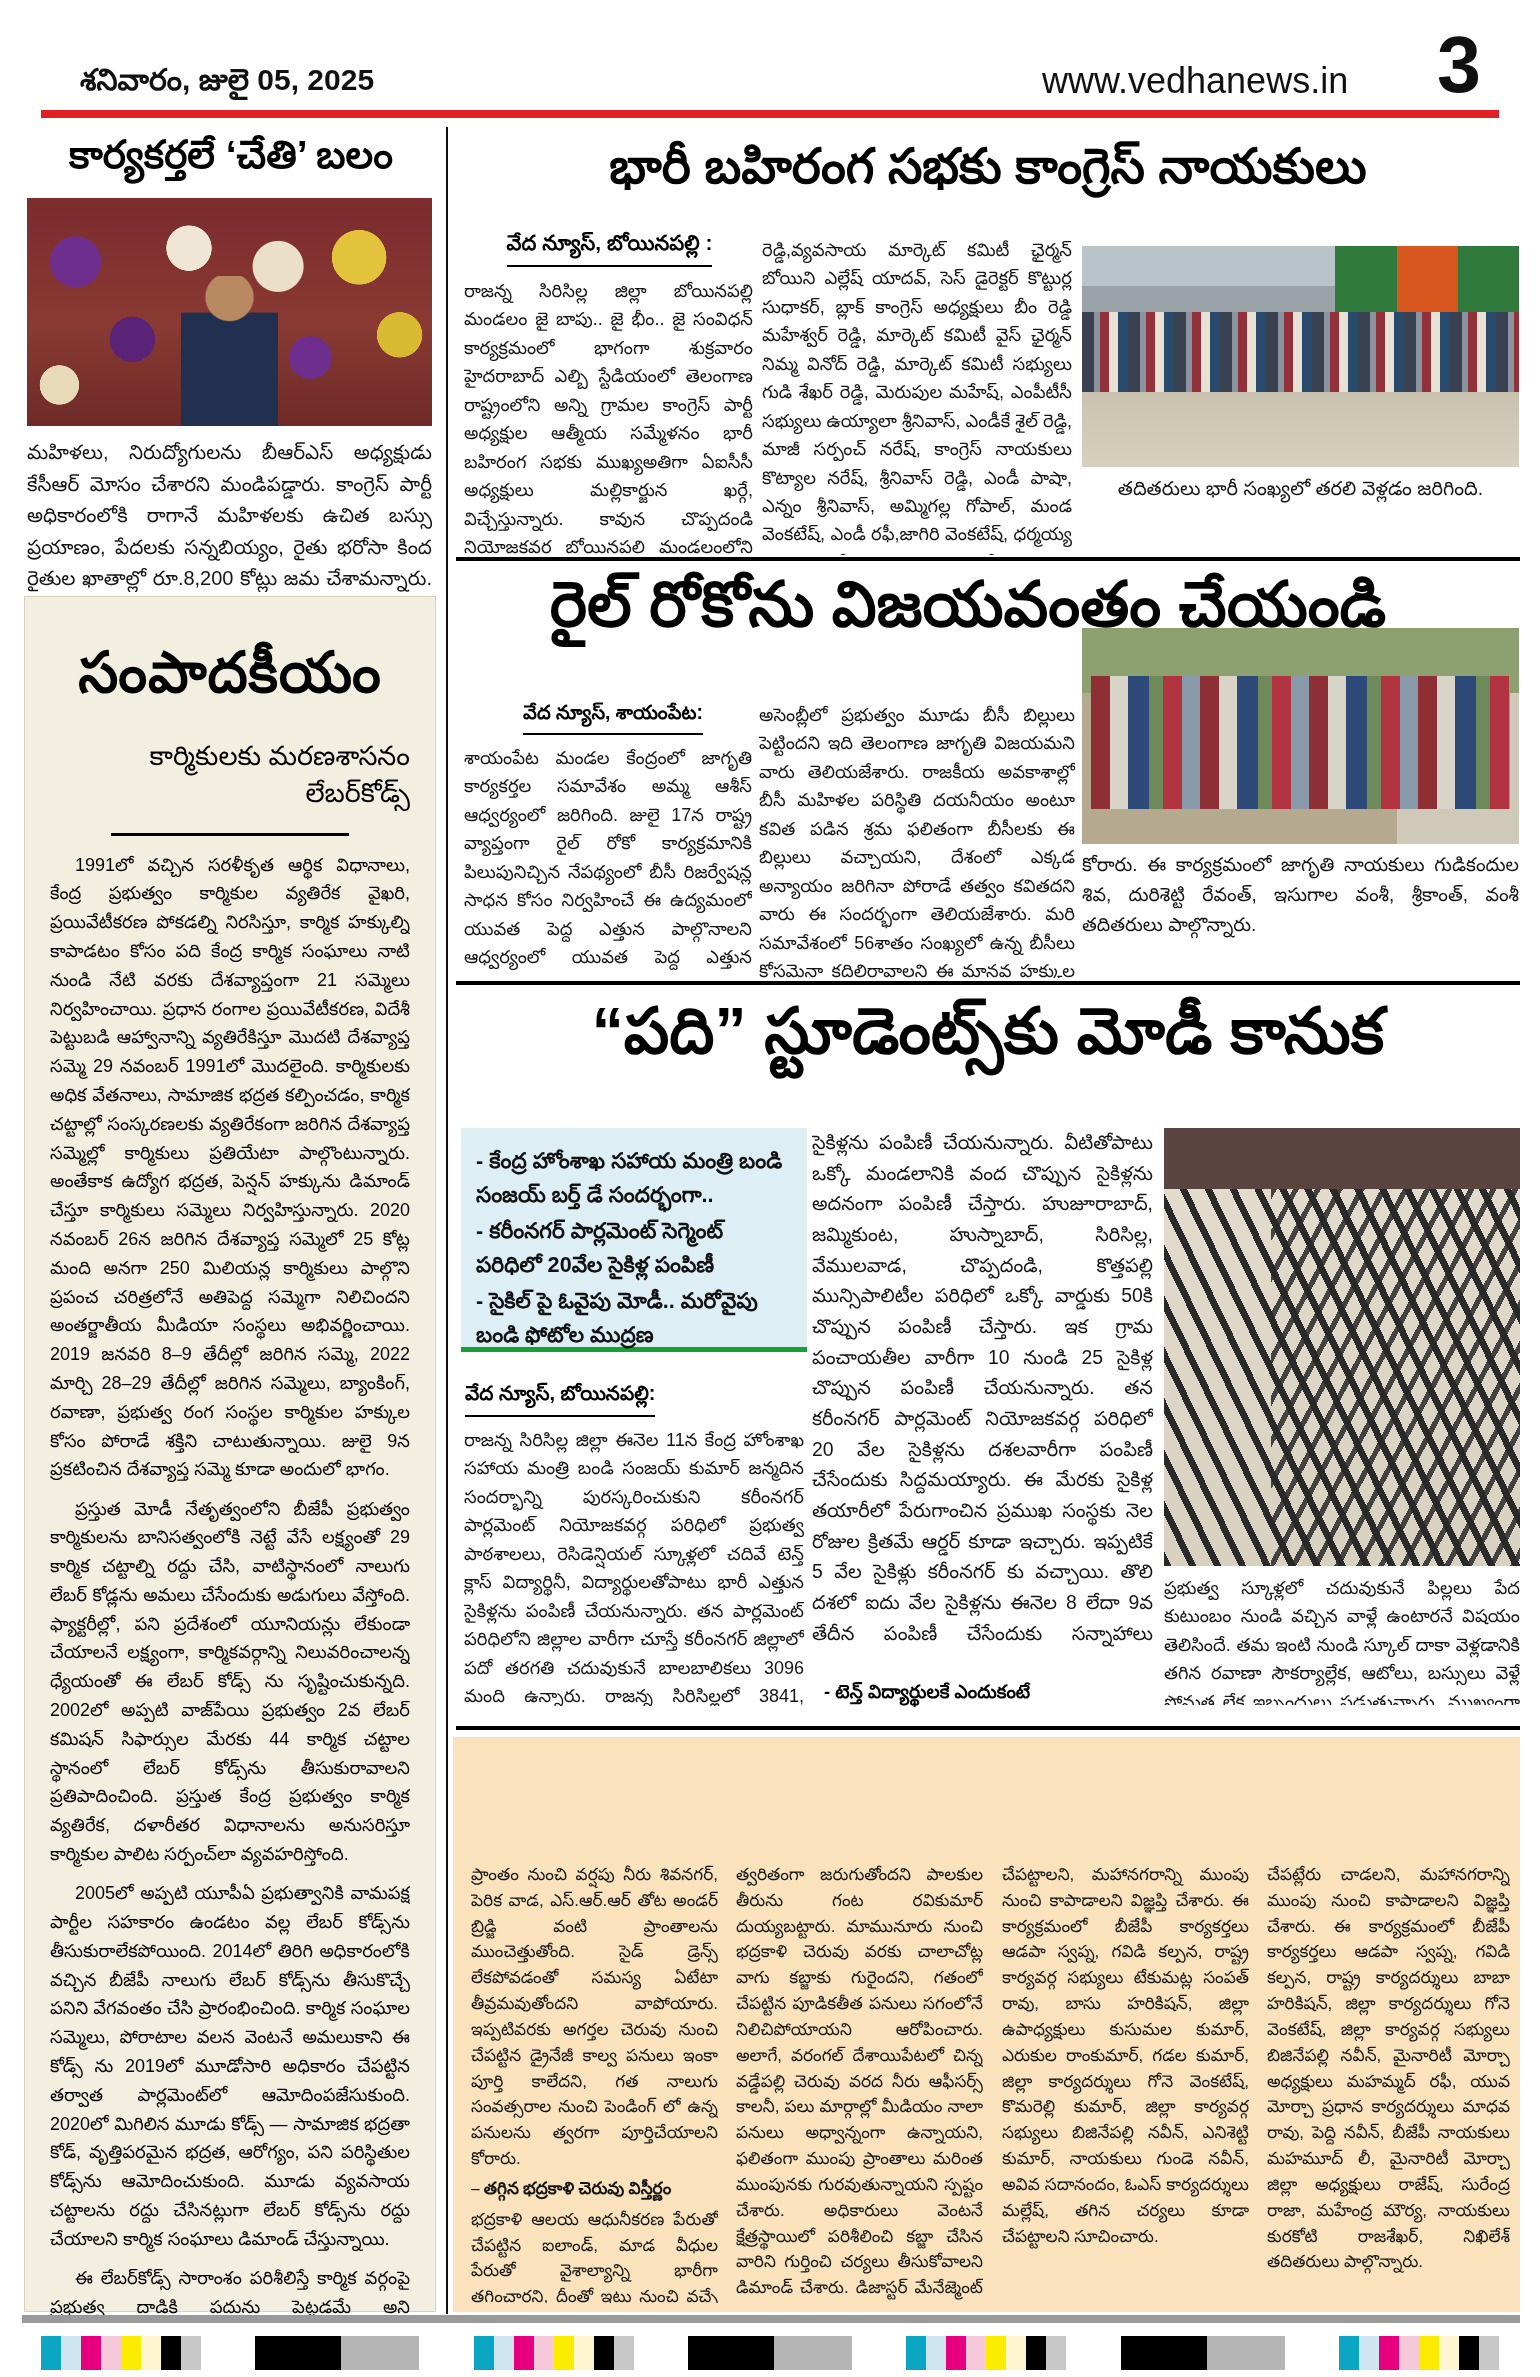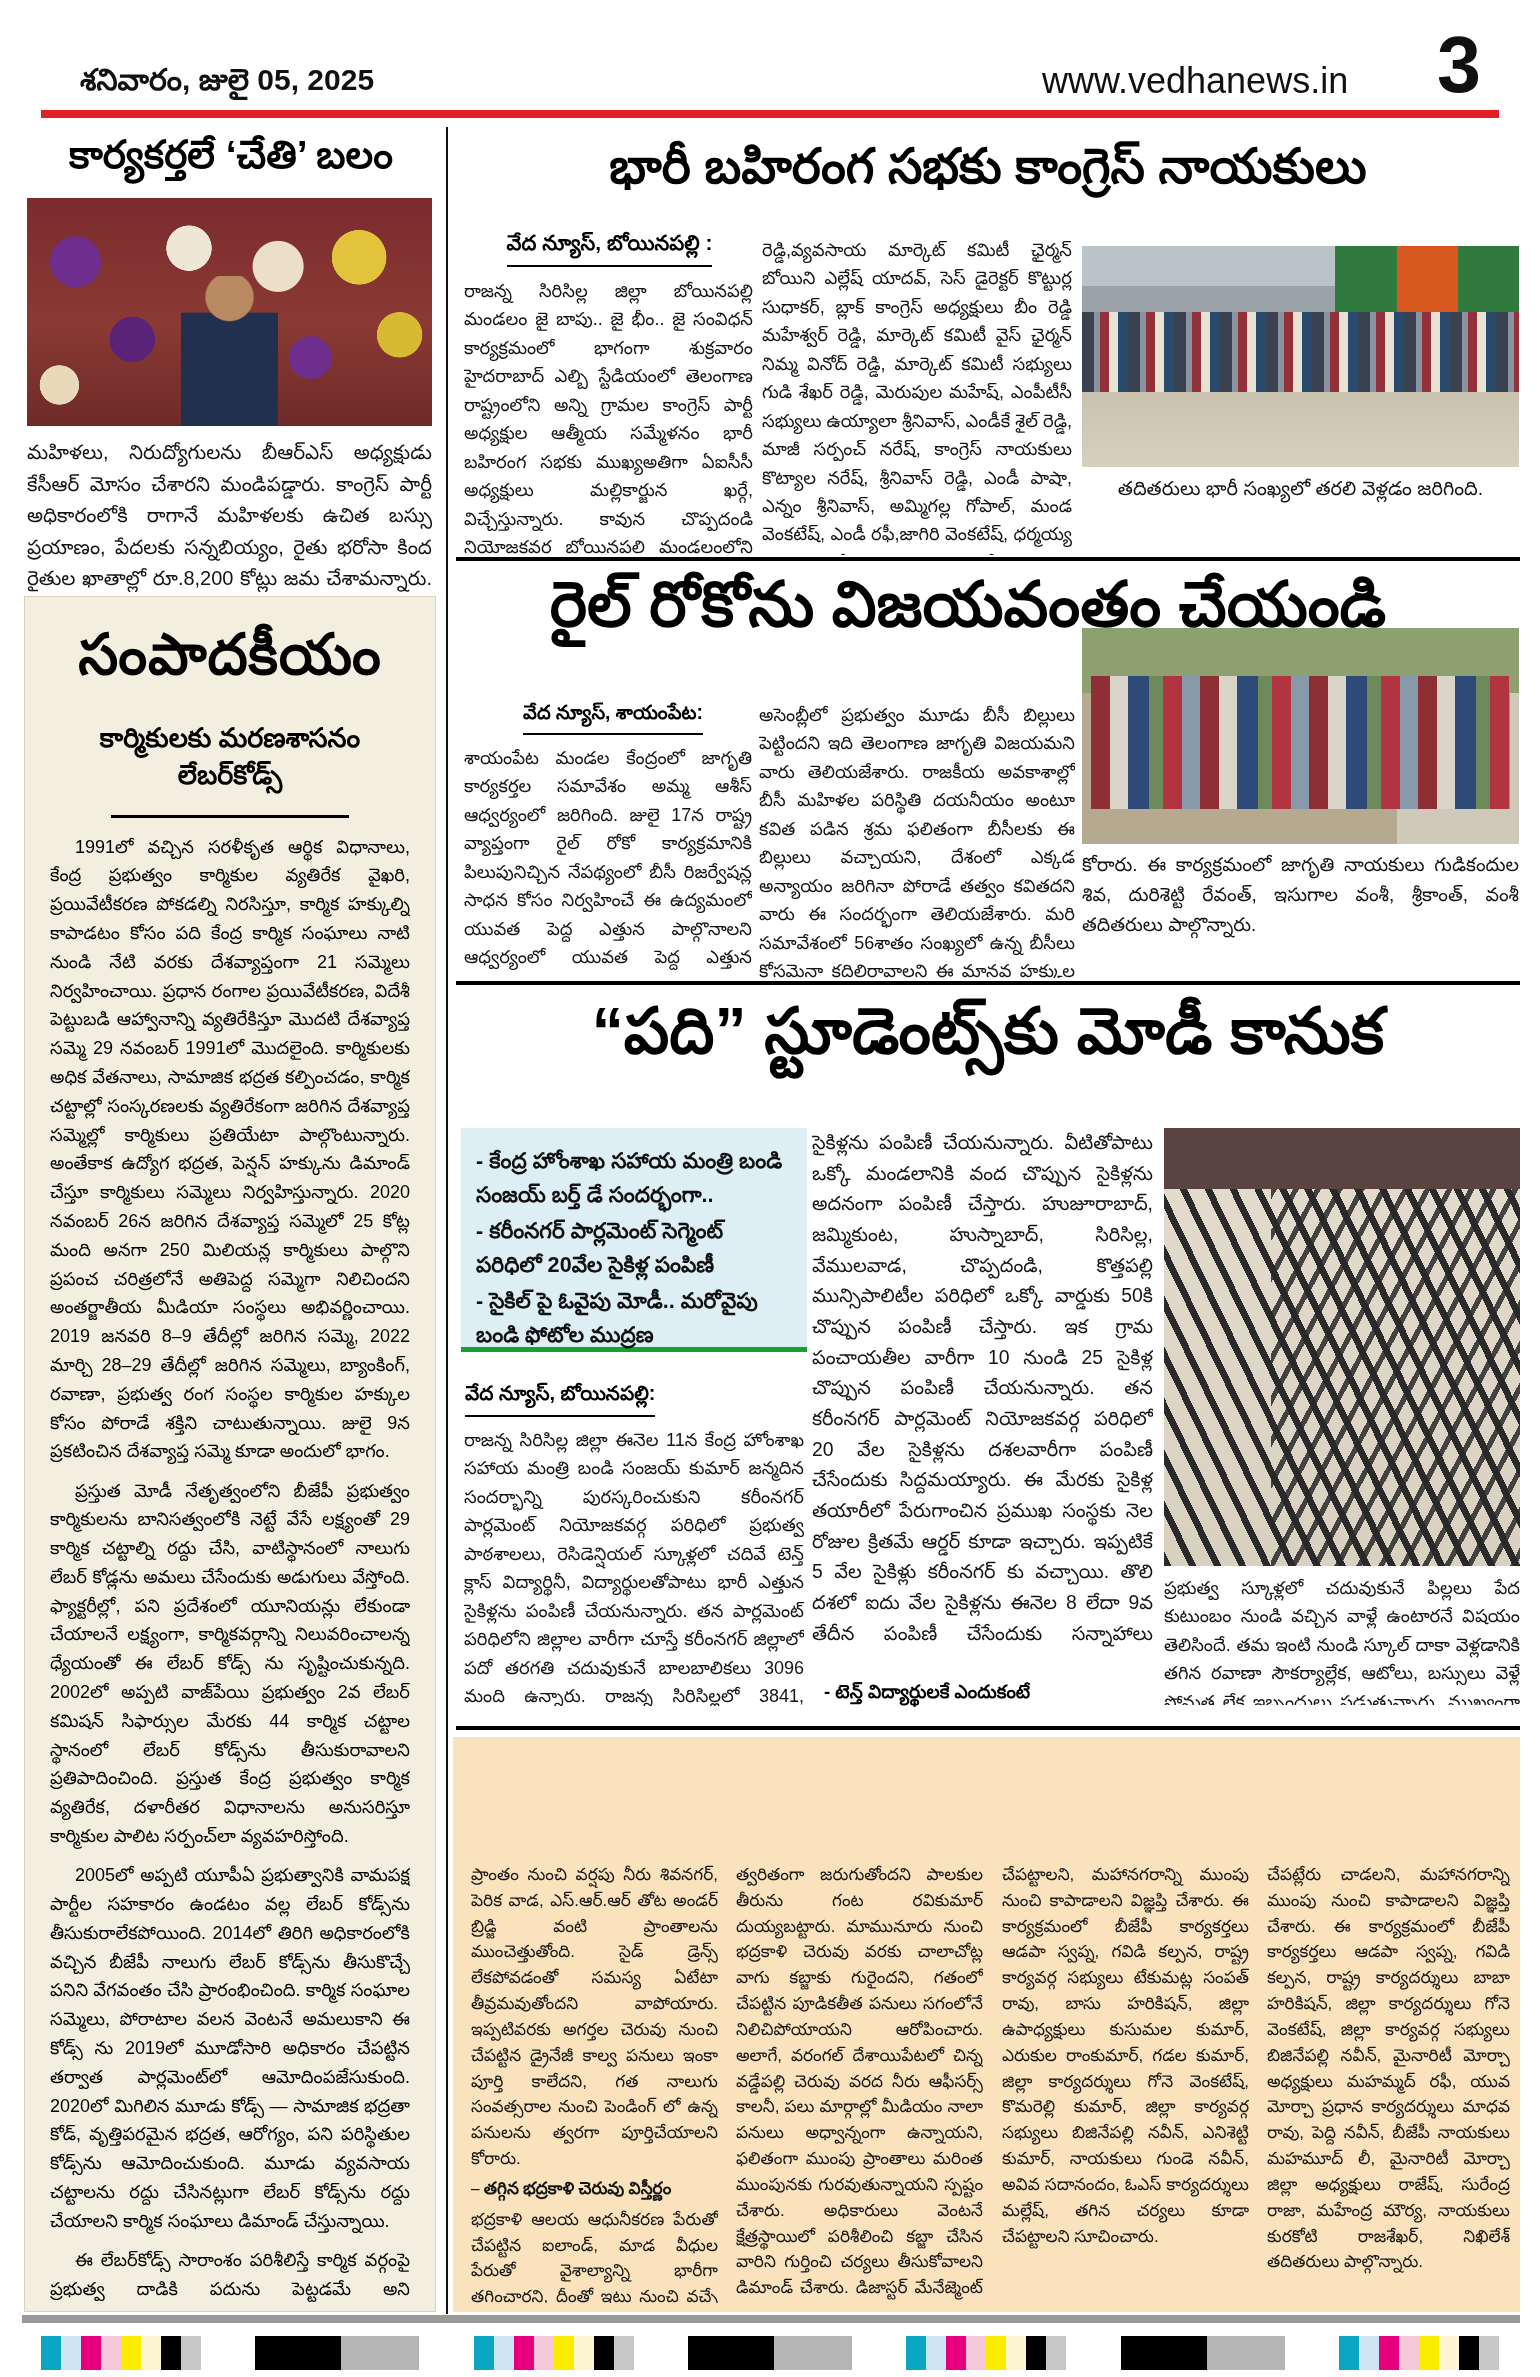--- a/index.html
+++ b/index.html
@@ -36,22 +36,22 @@
       radial-gradient(circle at 82% 26%, #e3c23c 0 27px, transparent 27.6px),
       radial-gradient(circle at 92% 60%, #d9b832 0 22.4px, transparent 23px),
       radial-gradient(circle at 70% 70%, #6d2e8e 0 21px, transparent 21.6px),
       radial-gradient(circle at 8% 82%, #e8d9b8 0 19.4px, transparent 20px),
       linear-gradient(180deg, #7c2b2e 0%, #8a3a33 55%, #6e2a28 100%); }
   .photo1 .figure { position:absolute; left:38%; top:34%; width:24%; height:66%;
       background:radial-gradient(circle at 50% 14%, #b98a62 0 17%, transparent 18%), linear-gradient(180deg, transparent 24%, #22304f 25%); }
   .lead-body { left:27px; top:437px; width:405px; height:155px; font-size:20px; }
 
   .editorial { left:24px; top:596px; width:412px; height:1716px; background:#f3efe0; border:0.7px solid #d9d2b8; padding:19.4px 25px; }
-  .ed-title { font-size:57px; font-weight:700; text-align:center; margin-top:5px; letter-spacing:0.7px; }
-  .ed-sub { font-size:27px; font-weight:700; text-align:center; margin-top:21px; }
+  .ed-title { font-size:57px; font-weight:700; text-align:center; margin-top:23px; letter-spacing:0.7px; }
+  .ed-sub { font-size:27px; font-weight:400; text-align:right; margin-top:21px; }
   .ed-div { width:238px; height:2.2px; background:#000; margin:18px auto 15px auto; }
   .ed-body { font-size:18px; line-height:1.6; text-align:justify; height:1476px; overflow:hidden; }
   .ed-body p { margin-bottom:10.4px; text-indent:25px; }
 
   
   .a-headline { left:456px; top:139px; width:1064px; font-size:49px; }
   .a-byline { left:464px; top:231px; width:291px; font-size:21px; }
   .a-col1 { left:464px; top:277px; width:289px; height:277px; font-size:18px; }
   .a-col2 { left:762px; top:236px; width:310px; height:319px; font-size:18px; }
   .photoA { left:1082px; top:246px; width:437px; height:221px; background:

